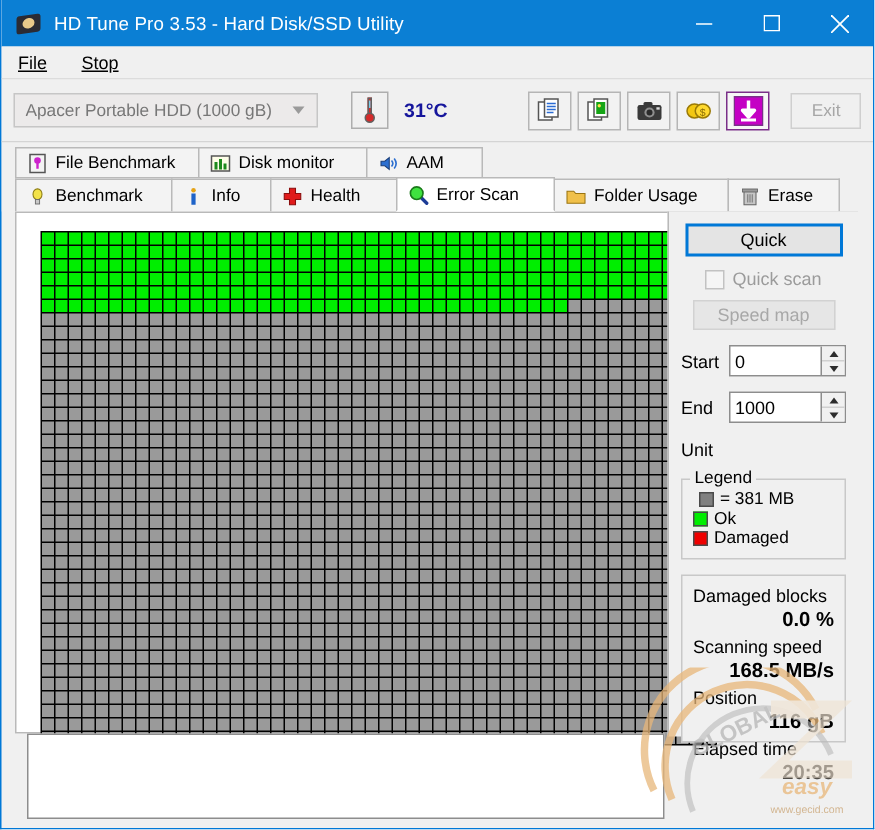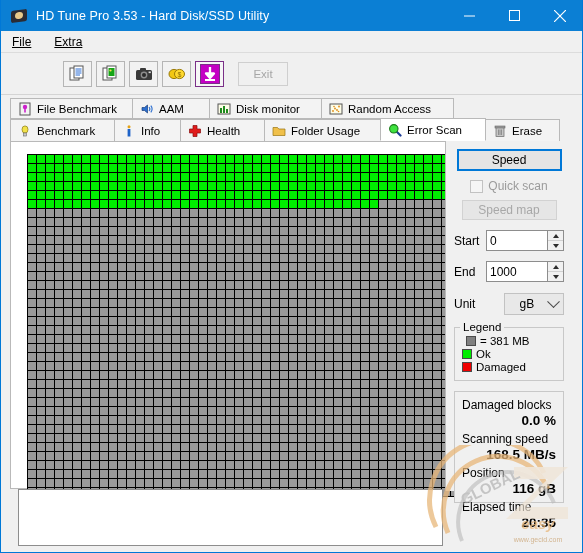--- a/index.html
+++ b/index.html
@@ -406,25 +406,40 @@
         <svg width="12" height="12" viewBox="0 0 12 12">
             <line x1="0" y1="0" x2="12" y2="12" stroke="#fff" stroke-width="1.2"></line>
             <line x1="12" y1="0" x2="0" y2="12" stroke="#fff" stroke-width="1.2"></line>
           </svg>
       </div>
     </div>
   </div>
 
   <div class="menubar">
     <div class="menu-item"><u>File</u></div>
-    <div class="menu-item"><u>Extra</u></div>
+    <div class="menu-item"><u>Stop</u></div>
   </div>
 
   <div class="toolbar">
-
+    <div class="disk-select">
+      <span class="lbl">Apacer  Portable HDD (1000 gB)</span>
+      <span class="chev-down"></span>
+    </div>
+
+    <div class="temp-group">
+      <div class="temp-icon-box">
+        <span class="thermo">
+          <span class="stem">
+              <i></i>
+            </span>
+            <span class="bulb"></span>
+        </span>
+      </div>
+      <div class="temp-text">31°C</div>
+    </div>
 
     <div class="tb-buttons">
       <div class="tb-btn">
         <svg width="17" height="17" viewBox="0 0 17 17">
           <rect x="1" y="3" width="9" height="12" fill="#fff" stroke="#555"></rect>
           <rect x="5" y="1" width="9" height="12" fill="#fff" stroke="#555"></rect>
           <g stroke="#2b6cd4" stroke-width="1">
             <line x1="6.5" y1="4" x2="12.5" y2="4"></line>
               <line x1="6.5" y1="6" x2="12.5" y2="6"></line>
             <line x1="6.5" y1="8" x2="12.5" y2="8"></line>
@@ -473,50 +488,36 @@
   <div class="tabs-wrap">
     <div class="tab-row row1">
       <div class="tab" style="width:123px;">
         <svg class="tab-ico" viewBox="0 0 14 14">
           <rect x="2" y="1" width="10" height="12" fill="#f3f3f3" stroke="#555"></rect>
           <circle cx="7" cy="5" r="2.2" fill="#cc22cc"></circle>
             <rect x="6.2" y="6.5" width="1.6" height="4" fill="#cc22cc"></rect>
         </svg>
         <span>File Benchmark</span>
       </div>
-      <div class="tab" style="width:78px;">
-        <svg class="tab-ico" viewBox="0 0 14 14">
-          <path d="M2 5.5 H4.5 L7.5 3 V11 L4.5 8.5 H2 Z" fill="#2c6fd0" stroke="#1a3f7a" stroke-width=".7"></path>
-          <path d="M9 5 Q10.8 7 9 9" fill="none" stroke="#2c6fd0" stroke-width="1.1"></path>
-          <path d="M10.8 3.6 Q13.4 7 10.8 10.4" fill="none" stroke="#2c6fd0" stroke-width="1.1"></path>
-        </svg>
-        <span>AAM</span>
-      </div>
       <div class="tab" style="width:113px;">
         <svg class="tab-ico" viewBox="0 0 14 14">
           <rect x="1" y="2" width="12" height="10" fill="#fdfde8" stroke="#555"></rect>
           <rect x="3" y="6" width="2" height="5" fill="#1d8a1d"></rect>
             <rect x="6" y="4" width="2" height="7" fill="#1d8a1d"></rect>
             <rect x="9" y="7" width="2" height="4" fill="#1d8a1d"></rect>
         </svg>
         <span>Disk monitor</span>
       </div>
-      <div class="tab" style="width:133px;">
+      <div class="tab" style="width:78px;">
         <svg class="tab-ico" viewBox="0 0 14 14">
-          <rect x="1" y="2" width="12" height="10" fill="#fdfde8" stroke="#555"></rect>
-          <g fill="#e08a14">
-              <circle cx="4" cy="9" r=".9"></circle>
-              <circle cx="6" cy="6.5" r=".9"></circle>
-              <circle cx="8" cy="8" r=".9"></circle>
-              <circle cx="10" cy="4.5" r=".9"></circle>
-              <circle cx="5" cy="4.5" r=".8"></circle>
-              <circle cx="9.5" cy="9.5" r=".8"></circle>
-            </g>
+          <path d="M2 5.5 H4.5 L7.5 3 V11 L4.5 8.5 H2 Z" fill="#2c6fd0" stroke="#1a3f7a" stroke-width=".7"></path>
+          <path d="M9 5 Q10.8 7 9 9" fill="none" stroke="#2c6fd0" stroke-width="1.1"></path>
+          <path d="M10.8 3.6 Q13.4 7 10.8 10.4" fill="none" stroke="#2c6fd0" stroke-width="1.1"></path>
         </svg>
-        <span>Random Access</span>
+        <span>AAM</span>
       </div>
     </div>
 
     <div class="tab-row row2">
       <div class="tab" style="width:105px;">
         <svg class="tab-ico" viewBox="0 0 14 14">
           <ellipse cx="7" cy="5.5" rx="3" ry="3.6" fill="#f2e24a" stroke="#8a7a10" stroke-width=".7"></ellipse>
           <rect x="5.6" y="9" width="2.8" height="3" fill="#c9c9c9" stroke="#6a6a6a" stroke-width=".6"></rect>
         </svg>
         <span>Benchmark</span>
@@ -527,32 +528,32 @@
           <rect x="5.6" y="5" width="2.8" height="7.5" fill="#1e63c8"></rect>
         </svg>
         <span>Info</span>
       </div>
       <div class="tab" style="width:85px;">
         <svg class="tab-ico" viewBox="0 0 14 14">
           <path d="M5 1.5 H9 V5 H12.5 V9 H9 V12.5 H5 V9 H1.5 V5 H5 Z" fill="#e01b1b" stroke="#8a0d0d" stroke-width=".7"></path>
         </svg>
         <span>Health</span>
       </div>
-      <div class="tab" style="width:117px;">
-        <svg class="tab-ico" viewBox="0 0 14 14">
-          <path d="M1 3.5 H5.5 L6.8 5 H13 V11.5 H1 Z" fill="#f0c04a" stroke="#9a7410" stroke-width=".7"></path>
-        </svg>
-        <span>Folder Usage</span>
-      </div>
       <div class="tab active" style="width:106px;">
         <svg class="tab-ico" viewBox="0 0 14 14">
           <line x1="8.5" y1="8.5" x2="12.5" y2="12.5" stroke="#1d3c96" stroke-width="2.2" stroke-linecap="round"></line>
           <circle cx="5.8" cy="5.8" r="4.2" fill="#3fe23f" stroke="#1a7a1a" stroke-width="1.1"></circle>
         </svg>
         <span>Error Scan</span>
+      </div>
+      <div class="tab" style="width:117px;">
+        <svg class="tab-ico" viewBox="0 0 14 14">
+          <path d="M1 3.5 H5.5 L6.8 5 H13 V11.5 H1 Z" fill="#f0c04a" stroke="#9a7410" stroke-width=".7"></path>
+        </svg>
+        <span>Folder Usage</span>
       </div>
       <div class="tab" style="width:75px;">
         <svg class="tab-ico" viewBox="0 0 14 14">
           <rect x="3" y="3.5" width="8" height="9" fill="#c6c6c6" stroke="#666" stroke-width=".7"></rect>
           <rect x="2" y="2" width="10" height="2" fill="#9a9a9a" stroke="#666" stroke-width=".6"></rect>
           <g stroke="#777" stroke-width=".7">
               <line x1="5.5" y1="5.5" x2="5.5" y2="11"></line>
               <line x1="7" y1="5.5" x2="7" y2="11"></line>
               <line x1="8.5" y1="5.5" x2="8.5" y2="11"></line>
             </g>
@@ -2461,21 +2462,21 @@
         <div class="cell" style="background: rgb(154, 154, 154);"></div>
         <div class="cell" style="background: rgb(154, 154, 154);"></div>
         <div class="cell" style="background: rgb(154, 154, 154);"></div>
         <div class="cell" style="background: rgb(154, 154, 154);"></div>
         <div class="cell" style="background: rgb(154, 154, 154);"></div>
         <div class="cell" style="background: rgb(154, 154, 154);"></div>
       </div>
 
     <div class="rpanel">
       <div class="stop-btn">
-        <span>Speed</span>
+        <span>Quick</span>
       </div>
 
       <div class="quick-row">
         <span class="chk"></span>
         <span>Quick scan</span>
       </div>
 
       <div class="speedmap-btn">
         <span>Speed map</span>
       </div>
@@ -2507,24 +2508,20 @@
             <div class="sep"></div>
             <div>
                 <i class="tri-dn"></i>
               </div>
           </span>
         </span>
       </div>
 
       <div class="unit-row">
         <span class="fl">Unit</span>
-        <span class="unit-sel">
-          <span class="uv">gB</span>
-          <span class="chev-sm"></span>
-        </span>
       </div>
 
       <div class="group">
         <div class="group-title">Legend</div>
         <div class="leg-row first">
           <span class="sw" style="background:#808080"></span>
           <span>= 381 MB</span>
         </div>
         <div class="leg-row">
           <span class="sw" style="background:#00ee00"></span>

